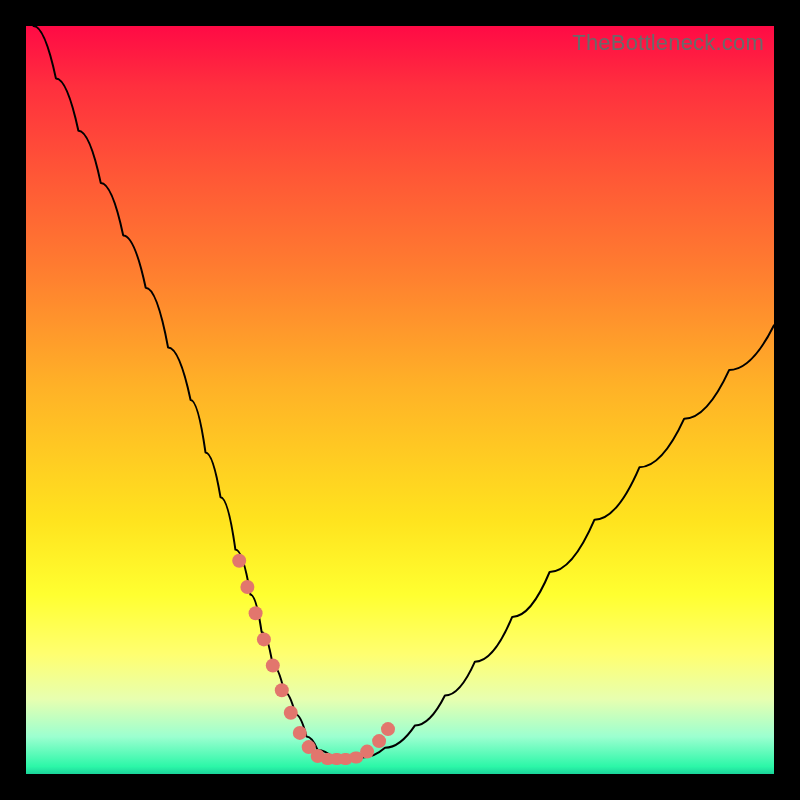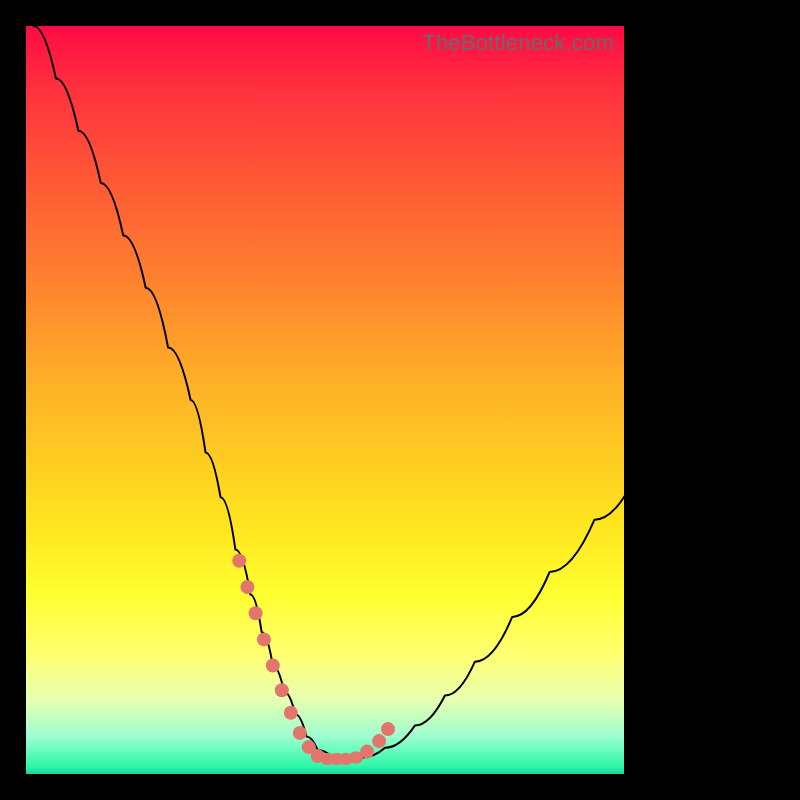--- a/index.html
+++ b/index.html
@@ -8,21 +8,21 @@
     width: 800px;
     height: 800px;
     background: #000;
     overflow: hidden;
     font-family: Arial, Helvetica, sans-serif;
   }
   .frame {
     position: absolute;
     left: 26px;
     top: 26px;
-    width: 598px;
+    width: 748px;
     height: 748px;
     background: linear-gradient(to bottom,
       #ff0a45 0%,
       #ff2f3e 8%,
       #ff5736 20%,
       #ff7b30 32%,
       #ffb127 48%,
       #ffe31e 66%,
       #ffff30 76%,
       #ffff70 84%,

